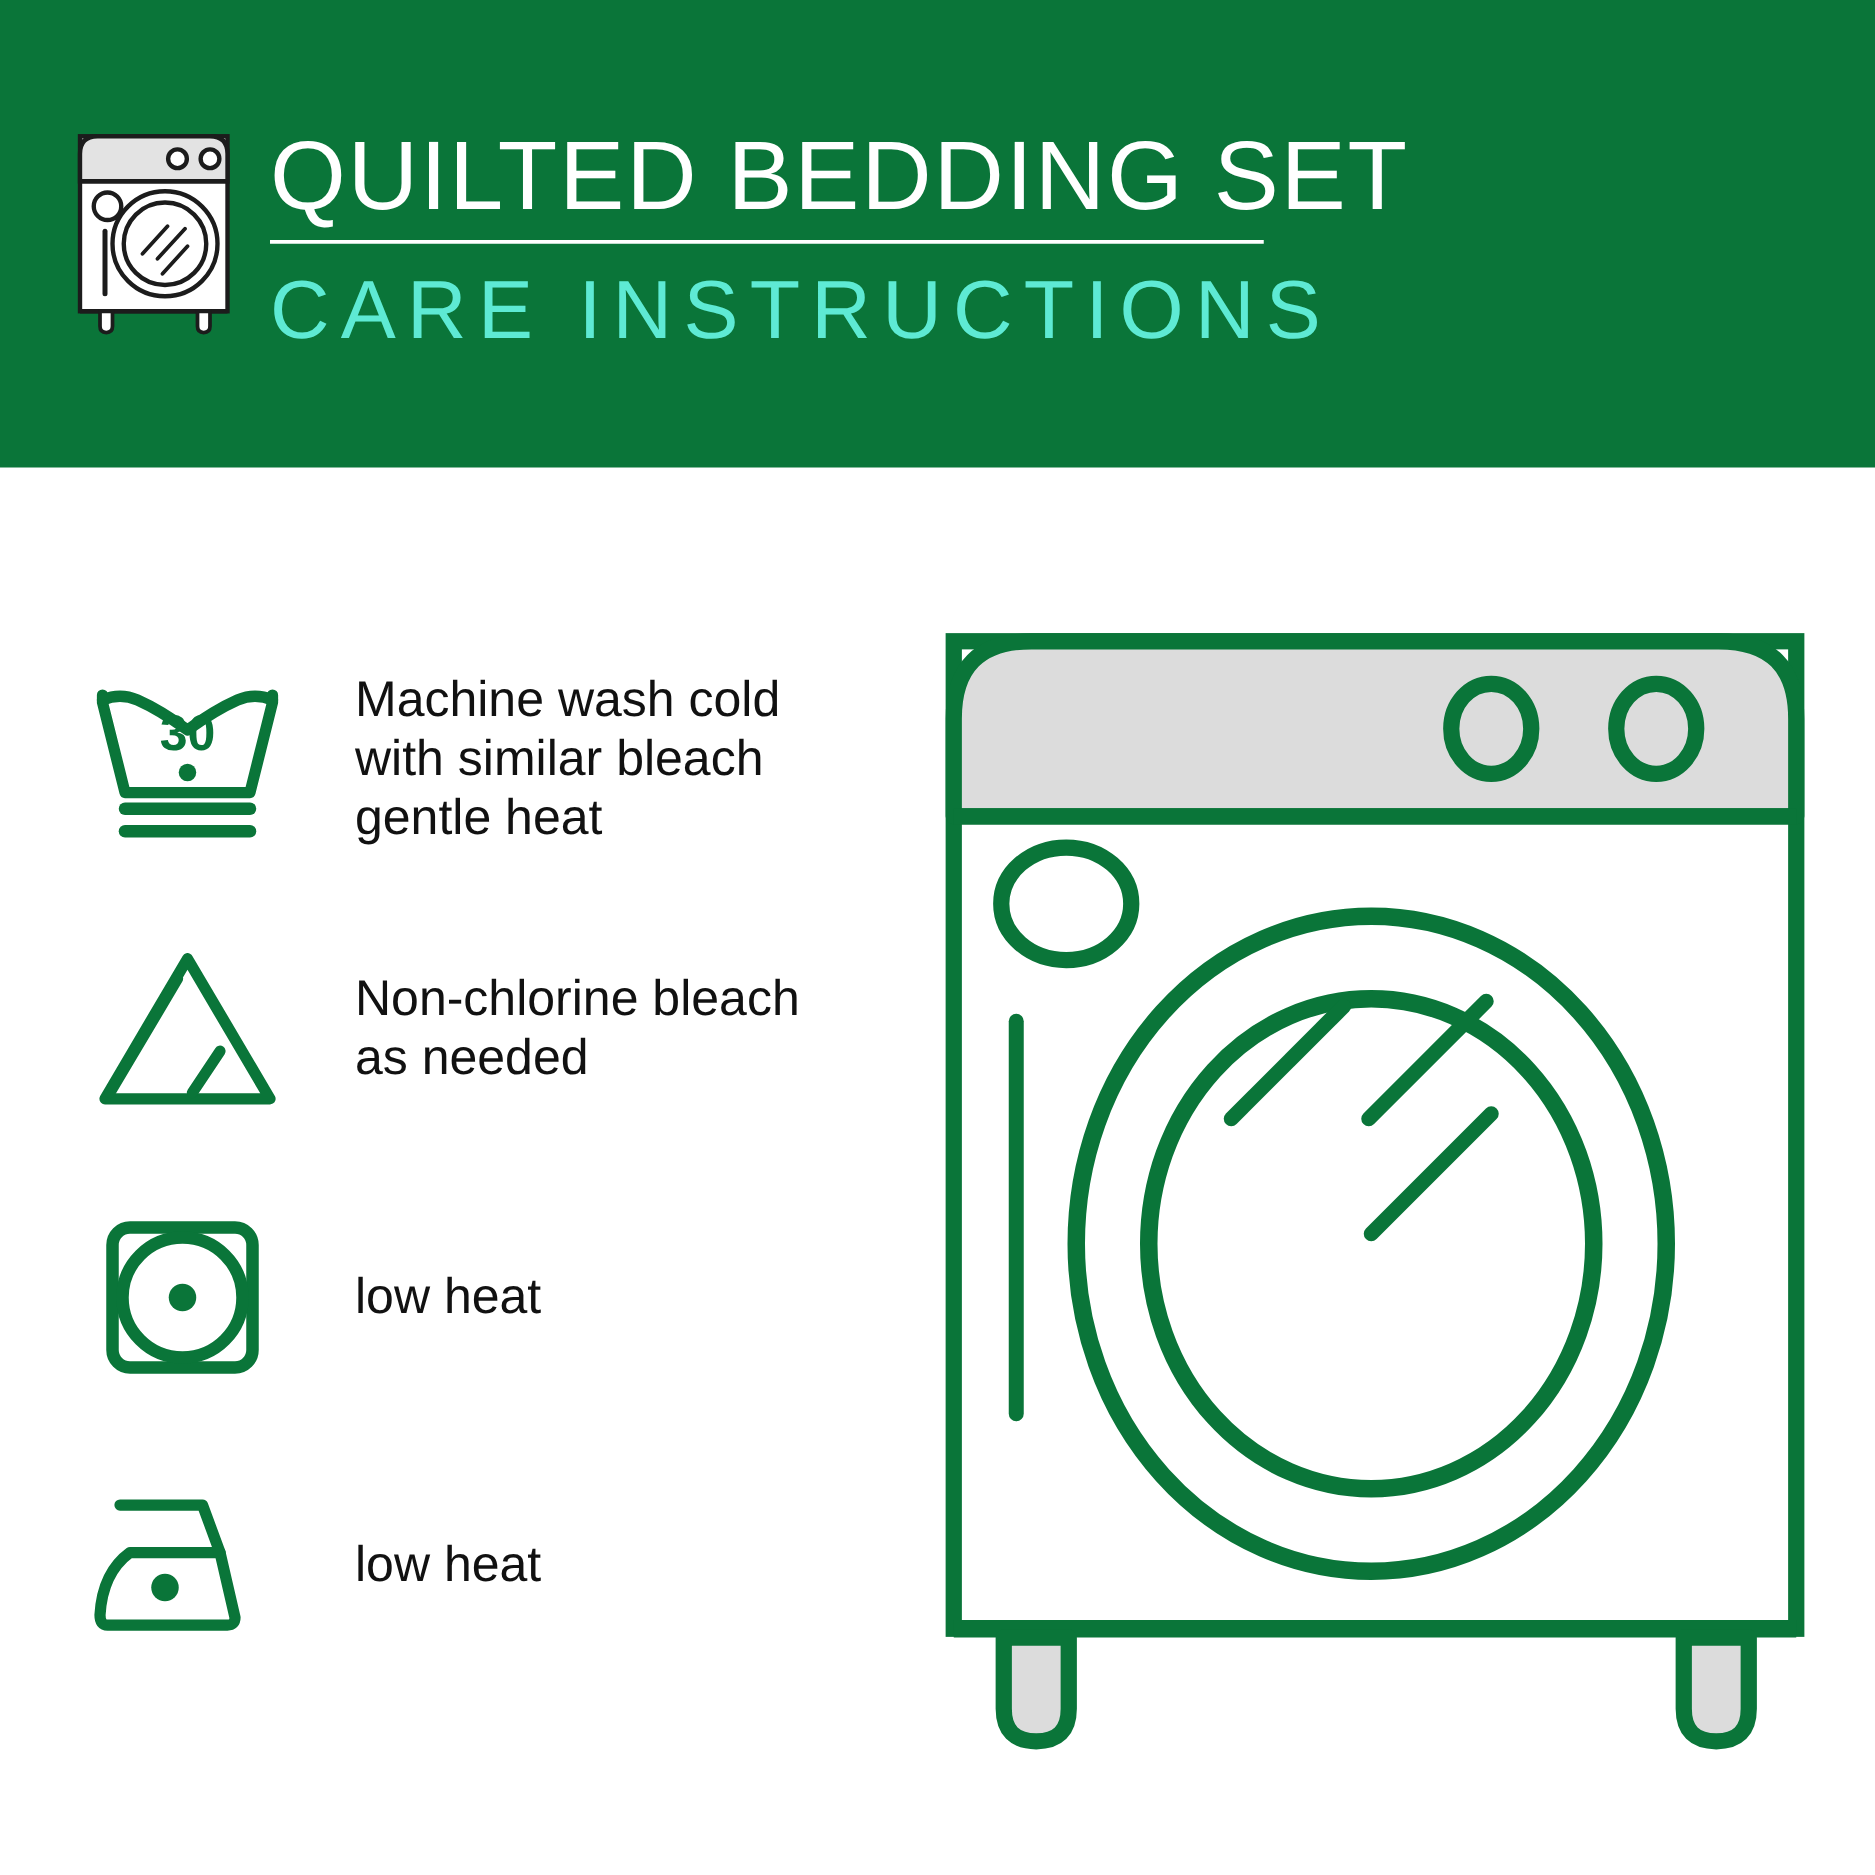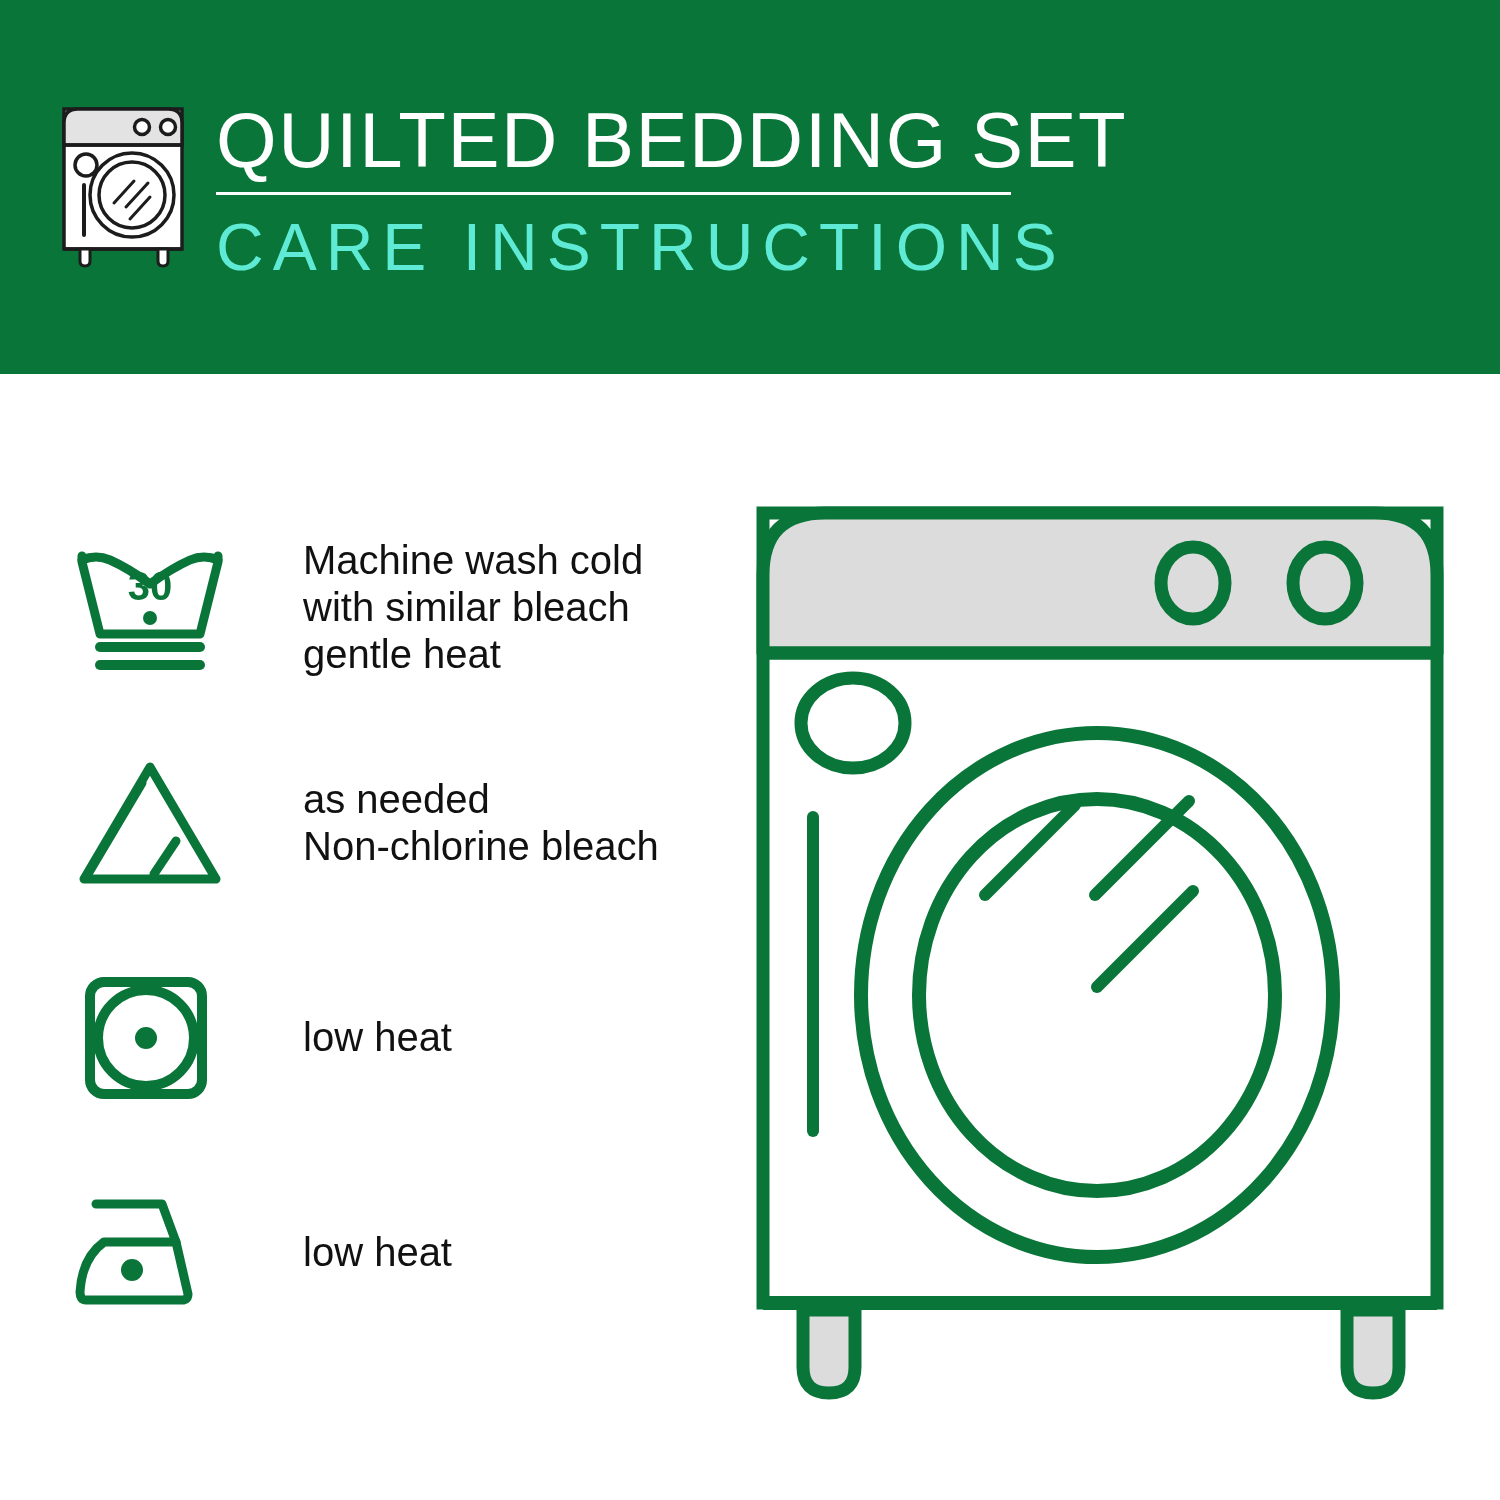--- a/index.html
+++ b/index.html
@@ -91,21 +91,21 @@
     align-items: flex-end;
     justify-content: flex-start;
   }
 
   .care-text {
     color: #111111;
     font-size: 40px;
     line-height: 47px;
     font-weight: 400;
     font-family: "Liberation Sans", sans-serif;
-    margin-left: 58px;
+    margin-left: 39px;
   }
 
   
   #machine-illustration {
     position: absolute;
     left: 745px;
     top: 495px;
     width: 710px;
     height: 930px;
   }
@@ -179,22 +179,22 @@
 
   <div class="care-row">
     <div class="care-symbol">
       <svg viewBox="0 0 160 140" width="160" height="140" xmlns="http://www.w3.org/2000/svg">
         <path d="M80 14 L146 126 L14 126 Z" fill="none" stroke="#0a7539" stroke-width="9" stroke-linejoin="round"></path>
         <line x1="72" y1="30" x2="18" y2="121" stroke="#0a7539" stroke-width="9" stroke-linecap="round"></line>
         <line x1="106" y1="88" x2="84" y2="121" stroke="#0a7539" stroke-width="9" stroke-linecap="round"></line>
       </svg>
     </div>
     <div class="care-text">
+      <div>Non-chlorine bleach</div>
       <div>as needed</div>
-      <div>Non-chlorine bleach</div>
     </div>
   </div>
 
   <div class="care-row">
     <div class="care-symbol">
       <svg viewBox="0 0 160 140" width="160" height="140" xmlns="http://www.w3.org/2000/svg">
         <rect x="20" y="14" width="112" height="112" rx="14" ry="14" fill="none" stroke="#0a7539" stroke-width="10"></rect>
         <circle cx="76" cy="70" r="48" fill="none" stroke="#0a7539" stroke-width="10"></circle>
         <circle cx="76" cy="70" r="11" fill="#0a7539"></circle>
       </svg>

